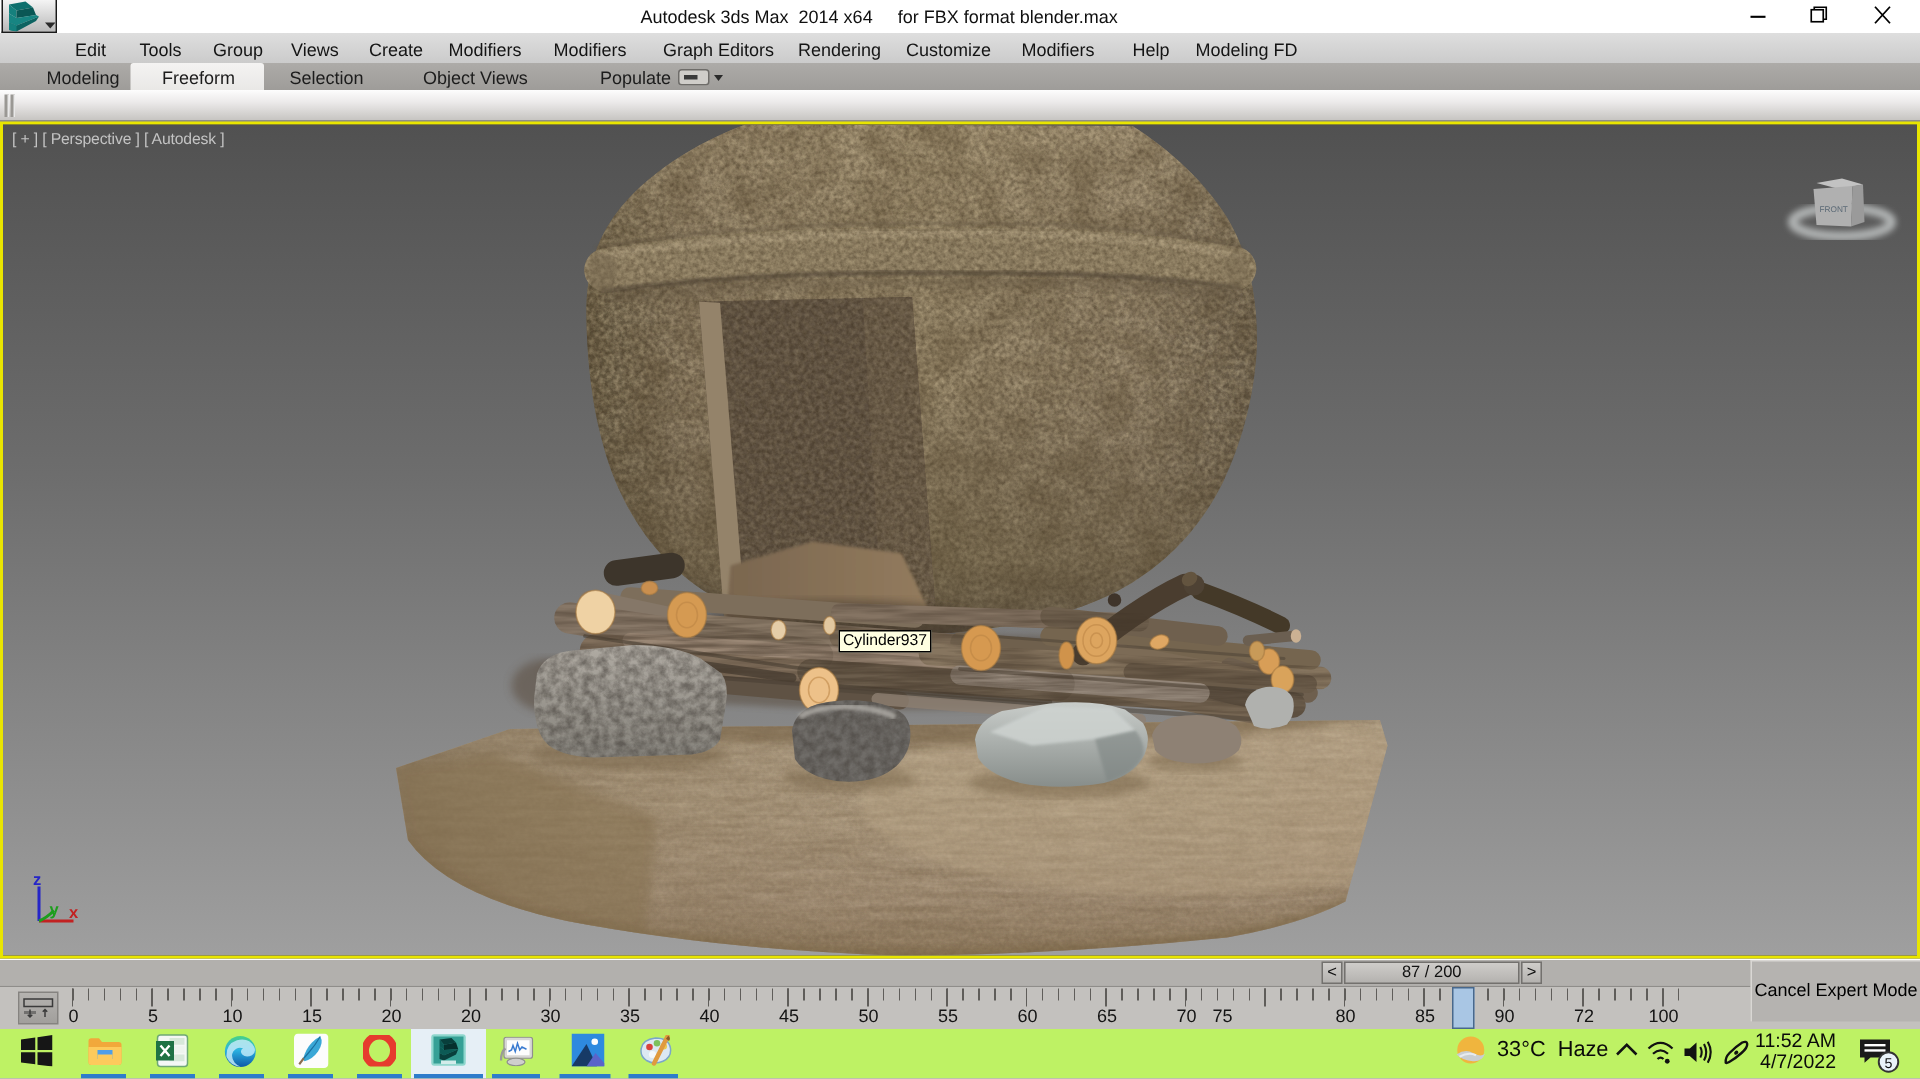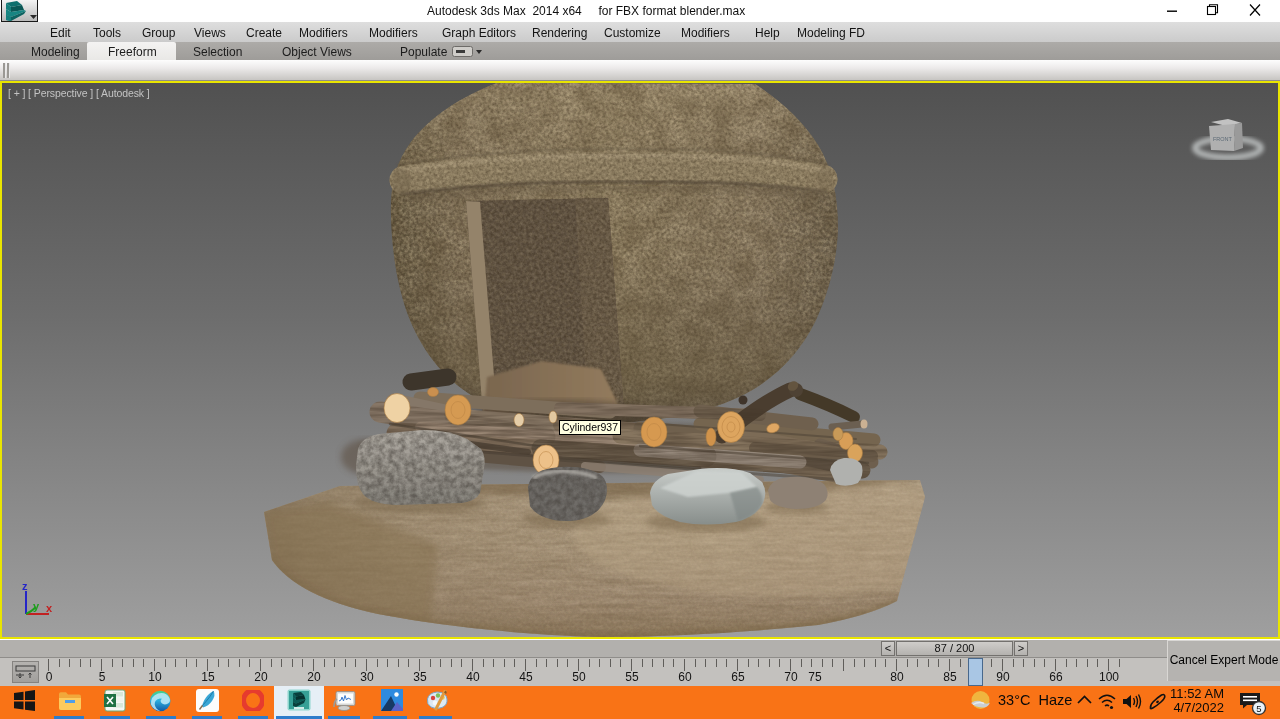--- a/index.html
+++ b/index.html
@@ -38,21 +38,21 @@
   #ticksmajor{left:48px;top:1px;width:1078px;height:12px;
       background:repeating-linear-gradient(to right,#5f5d5a 0 1px,transparent 1px 53px);}
   .rnum{position:absolute;top:12px;width:30px;text-align:center;font-size:12px;color:#141414;}
   #rslider{left:968px;top:0px;width:15px;height:28px;background:#a9c6e4;border:1px solid #48688c;box-sizing:border-box;}
   #tbicon{left:12px;top:3px;width:27px;height:22px;background:linear-gradient(#b5b3b0,#a19f9c);border:1px solid #858380;box-sizing:border-box;}
   
   #cancel{left:1167px;top:640px;width:113px;height:41px;background:#b5b3b0;white-space:nowrap;
           border-left:1px solid #d9d7d4;border-top:1px solid #d9d7d4;box-sizing:border-box;
           font-size:12px;color:#000;text-align:center;line-height:39px;}
   
-  #taskbar{left:0;top:686px;width:1280px;height:33px;background:#f97316;}
+  #taskbar{left:0;top:686px;width:1280px;height:33px;background:#bef264;}
   .ul{position:absolute;top:30px;height:3.5px;background:#2e7ccb;}
   #trayTime{position:absolute;left:1160px;top:1px;width:64px;text-align:right;font-size:13px;color:#0a0a0a;line-height:14px;}
   .ticon{position:absolute;}
   #wtxt{position:absolute;left:998px;top:6px;font-size:14.5px;color:#0a0a0a;}
 </style>
 </head>
 <body>
 <div id="root">
   <div id="titlebar" class="abs"></div>
   <div id="logobtn" class="abs">
@@ -440,21 +440,21 @@
     <span class="rnum" style="left:511px">45</span>
     <span class="rnum" style="left:564px">50</span>
     <span class="rnum" style="left:617px">55</span>
     <span class="rnum" style="left:670px">60</span>
     <span class="rnum" style="left:723px">65</span>
     <span class="rnum" style="left:776px">70</span>
     <span class="rnum" style="left:800px">75</span>
     <span class="rnum" style="left:882px">80</span>
     <span class="rnum" style="left:935px">85</span>
     <span class="rnum" style="left:988px">90</span>
-    <span class="rnum" style="left:1041px">66</span>
+    <span class="rnum" style="left:1041px">72</span>
     <span class="rnum" style="left:1094px">100</span>
   </div>
   <div id="cancel" class="abs">Cancel Expert Mode</div>
 
   <div id="taskbar" class="abs">
 
     <div class="abs" style="left:274px;top:0;width:50px;height:33px;background:#e6eff6"></div>
 
     <div class="ul" style="left:54px;width:30px"></div>
     <div class="ul" style="left:100px;width:30px"></div>

